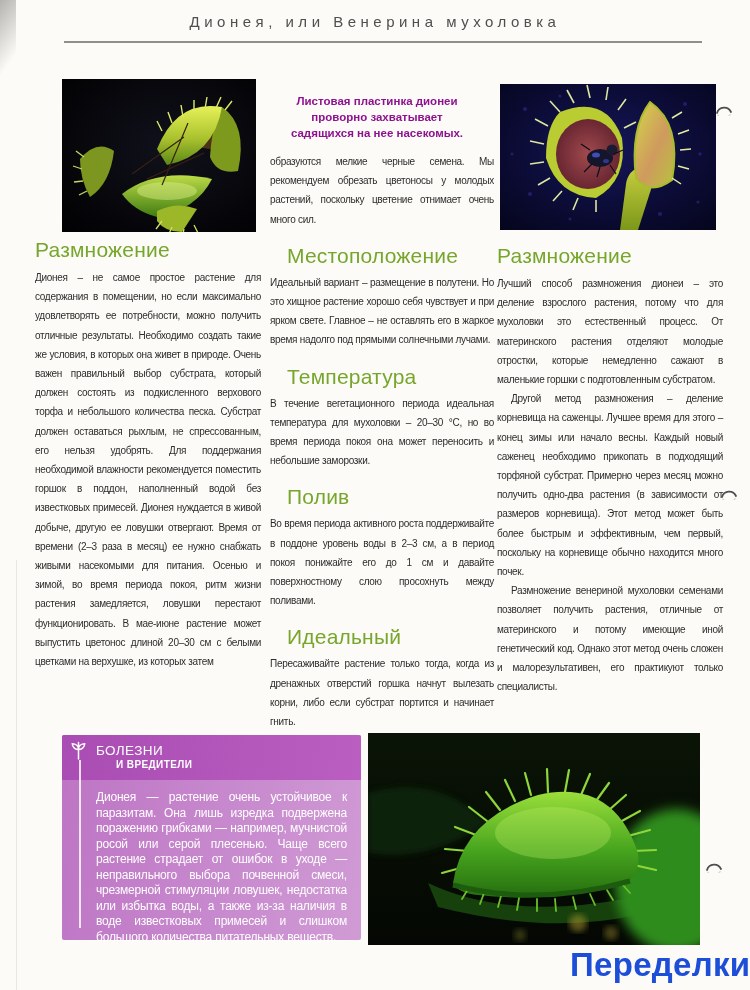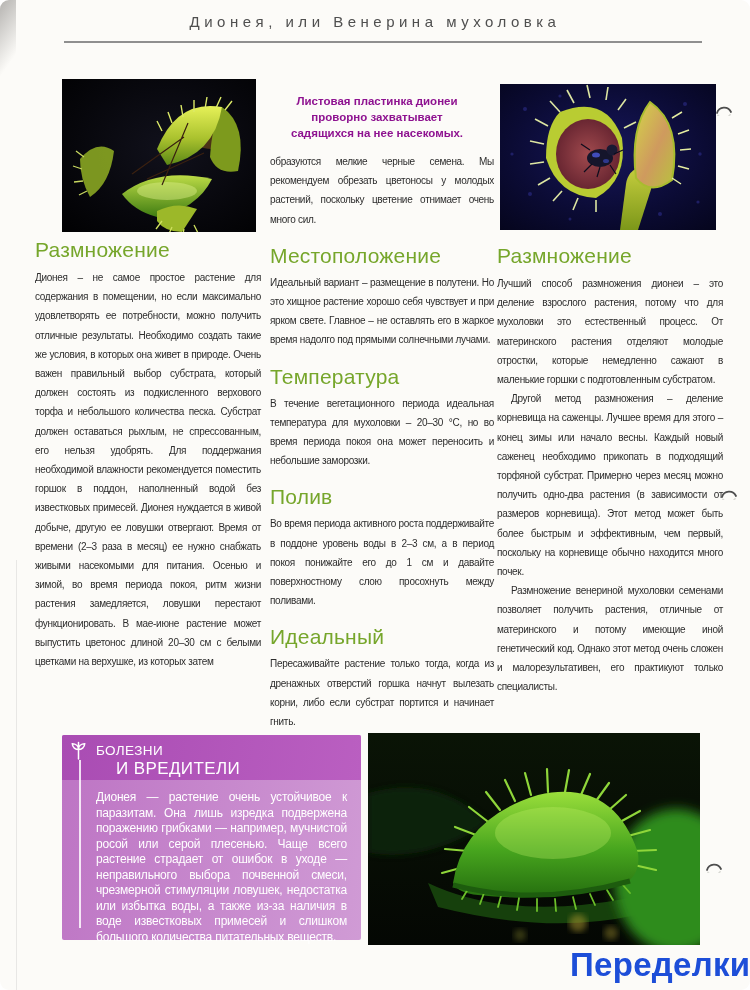--- a/index.html
+++ b/index.html
@@ -1,17 +1,17 @@
 <!DOCTYPE html>
 <html lang="ru"><head>
 <meta charset="utf-8">
 <style>
   html,body{margin:0;padding:0;background:#ffffff;}
   .page{position:relative;width:750px;height:990px;background:#fcfbf8;overflow:hidden;
-        font-family:"Liberation Sans",sans-serif;border-radius:9px;}
+        font-family:"Liberation Sans",sans-serif;}
   .corner-shade{position:absolute;left:0;top:0;width:16px;height:80px;
         background:linear-gradient(125deg,#b5b3b0 0%,rgba(252,251,248,0) 75%);}
   .scan-line{position:absolute;left:16px;top:560px;width:1px;height:430px;background:rgba(110,110,110,.14);}
   .header-title{position:absolute;left:0;top:13px;width:750px;text-align:center;
         font-size:15px;letter-spacing:4.5px;color:#4f4f4f;font-weight:400;}
   .header-rule{position:absolute;left:64px;top:41px;width:638px;height:2px;background:#8f8f8f;}
 
   .photo{position:absolute;overflow:hidden;background:#000;}
   .photo svg{display:block;}
   .photo1{left:62px;top:79px;width:194px;height:153px;}
@@ -19,32 +19,32 @@
   .photo3{left:368px;top:733px;width:332px;height:212px;}
 
   .caption{position:absolute;left:279px;top:93px;width:196px;
         font-size:11.5px;line-height:16px;font-weight:bold;color:#8e1290;text-align:center;}
 
   .col{position:absolute;}
   .col1{left:35px;top:238px;width:226px;}
   .col2{left:270px;top:152px;width:224px;}
   .col3{left:497px;top:244px;width:226px;}
   h2.green{font-size:21px;line-height:24px;color:#76a62b;font-weight:400;margin:0 0 6px 0;letter-spacing:.2px;}
-  .col2 h2.green{margin:15px 0 5px 0;}
+  .col2 h2.green{margin:15px 0 5px 17px;}
   p.body{font-size:10px;line-height:19.2px;text-align:justify;color:#2d2d2d;margin:0;
         letter-spacing:-0.3px;hyphens:auto;}
   p.indent{text-indent:14px;}
 
   .disease-box{position:absolute;left:62px;top:735px;width:299px;height:205px;border-radius:2px;
         background:linear-gradient(100deg,#bd74c4 0%,#d09bd5 100%);}
   .box-header{position:absolute;left:0;top:0;width:100%;height:45px;border-radius:2px 2px 0 0;
         background:linear-gradient(100deg,#a94cb3 0%,#ba5fc1 100%);}
   .sprout{position:absolute;left:7px;top:6px;width:19px;height:19px;}
   .box-title-l1{margin:8px 0 0 34px;font-size:13.5px;font-weight:normal;color:#fff;letter-spacing:.4px;}
-  .box-title-l2{margin:1px 0 0 54px;font-size:17px;font-weight:normal;color:#fff;letter-spacing:.4px;}
+  .box-title-l2{margin:1px 0 0 54px;font-size:10px;font-weight:bold;color:#fff;letter-spacing:.4px;}
   .box-stem{position:absolute;left:17px;top:25px;width:2px;height:168px;background:rgba(255,255,255,.82);}
   .box-body{position:absolute;left:34px;top:55px;width:251px;margin:0;
         font-size:12px;line-height:15.5px;text-align:justify;color:#ffffff;letter-spacing:-0.2px;}
 
   .watermark{position:absolute;left:570px;top:946px;font-size:33px;font-weight:bold;
         color:#1d4ed8;letter-spacing:.3px;}
 
   .arc{position:absolute;width:20px;height:15px;}
   .arc1{left:714px;top:101px;}
   .arc2{left:719px;top:485px;}

